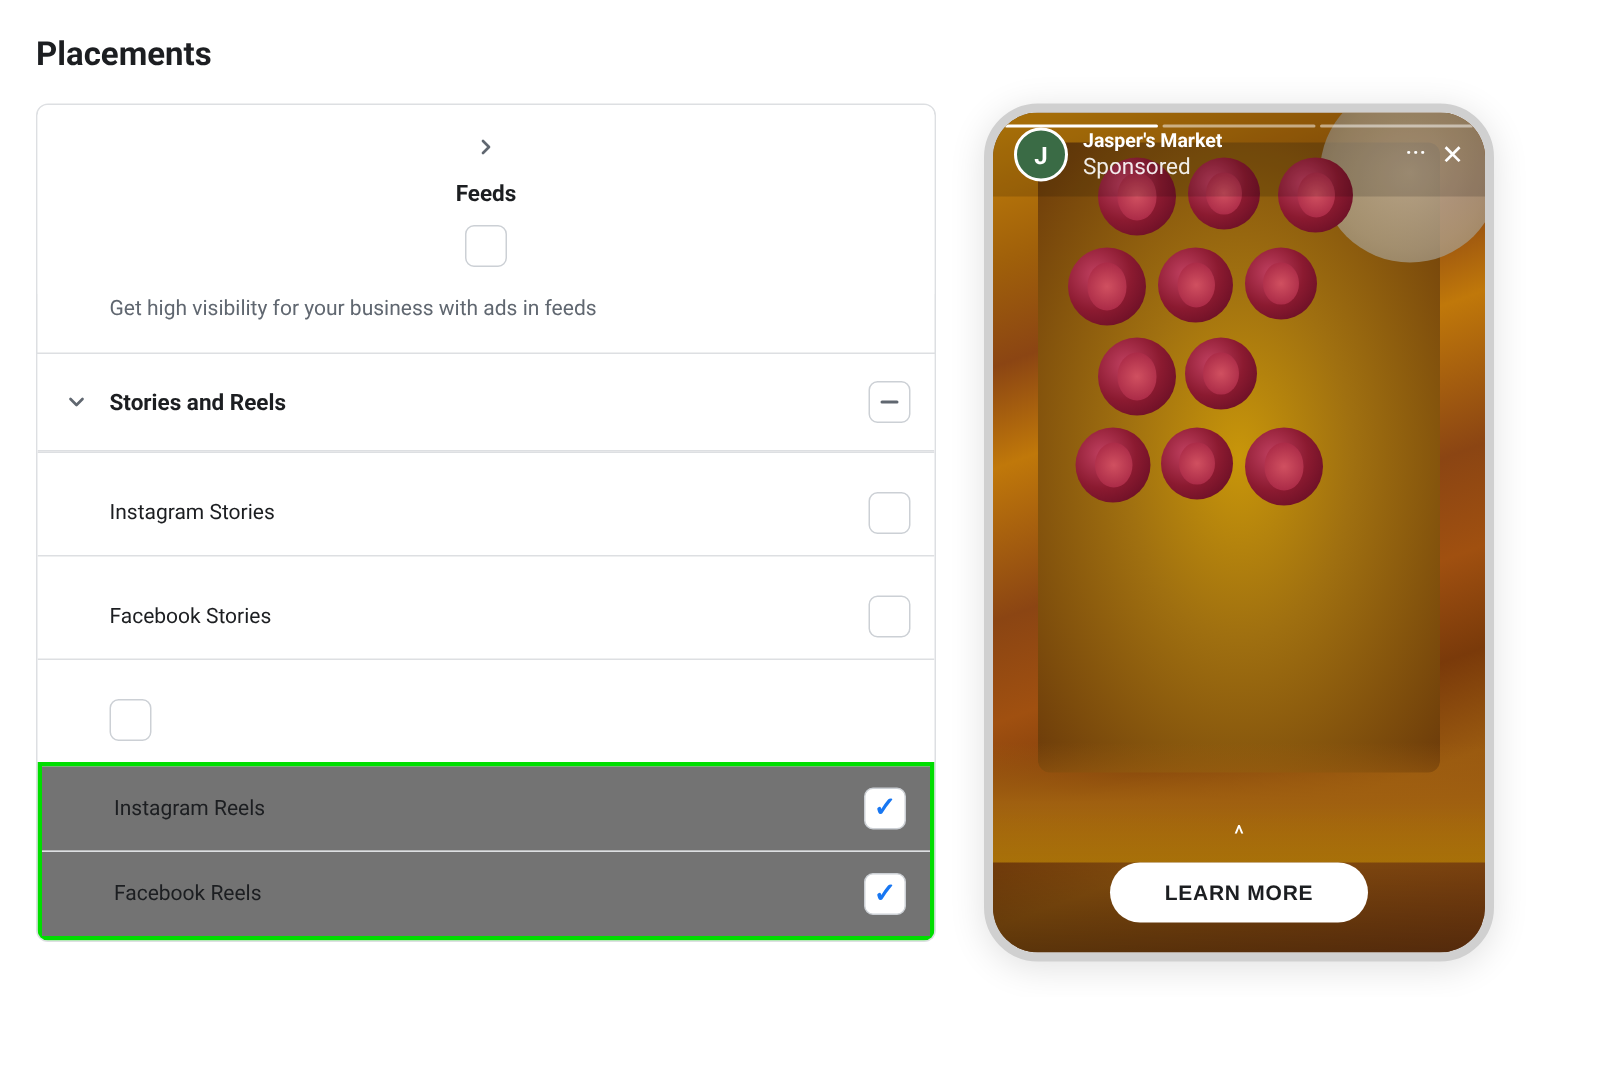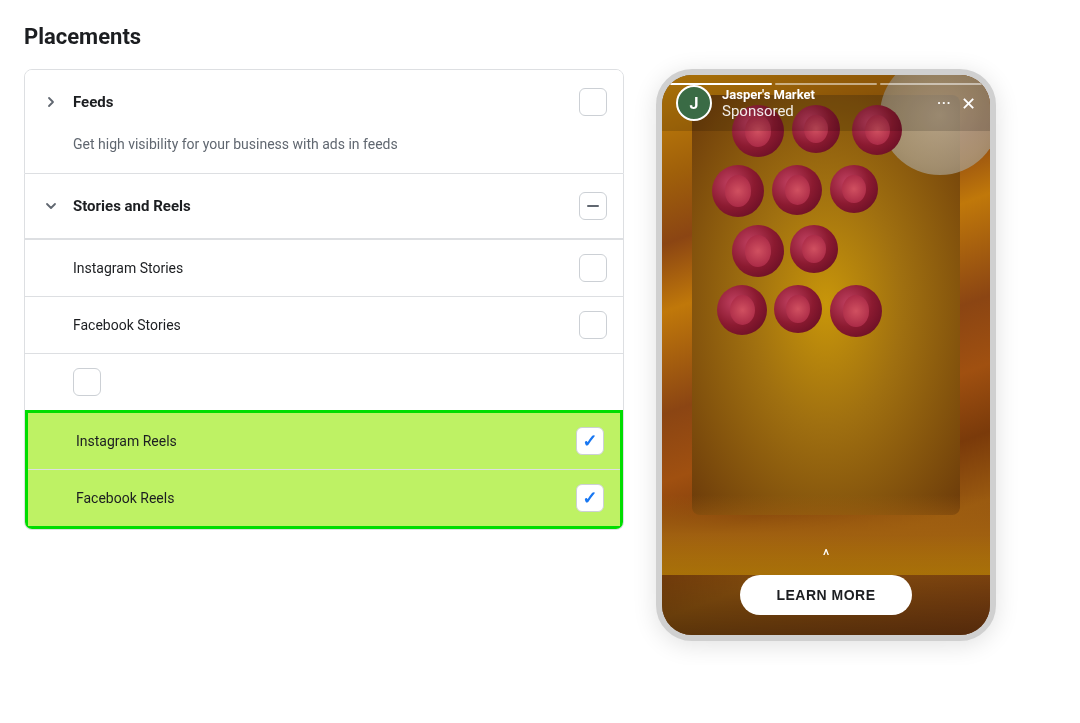--- a/index.html
+++ b/index.html
@@ -51,20 +51,21 @@
       display: flex;
       align-items: center;
       padding: 18px 16px;
       background: #fff;
       gap: 12px;
       border-bottom: 1px solid #dddfe2;
     }
 
     .group-header.no-border {
       border-bottom: none;
+      flex-direction: column;
     }
 
     .chevron {
       width: 20px;
       height: 20px;
       display: flex;
       align-items: center;
       justify-content: center;
       flex-shrink: 0;
       cursor: pointer;
@@ -108,21 +109,21 @@
       line-height: 1.5;
     }
 
     .sub-items {
       padding: 0;
     }
 
     .sub-item {
       display: flex;
       align-items: center;
-      padding: 14px 16px 14px 48px;
+      padding: 26px 16px 14px 48px;
       border-top: 1px solid #dddfe2;
       gap: 12px;
     }
 
     .sub-item-label {
       flex: 1;
       font-size: 14px;
       color: #1c1e21;
     }
 
@@ -324,21 +325,21 @@
     .highlight-section {
       border: 3px solid #00dd00;
       margin: 0;
     }
 
     .highlight-item {
       display: flex;
       align-items: center;
       padding: 14px 16px 14px 48px;
       gap: 12px;
-      background: #bef264;
+      background: #737373;
     }
 
     .highlight-item + .highlight-item {
       border-top: 1px solid #dddfe2;
       justify-content: flex-end;
     }
 
     
     .story-progress {
       position: absolute;

